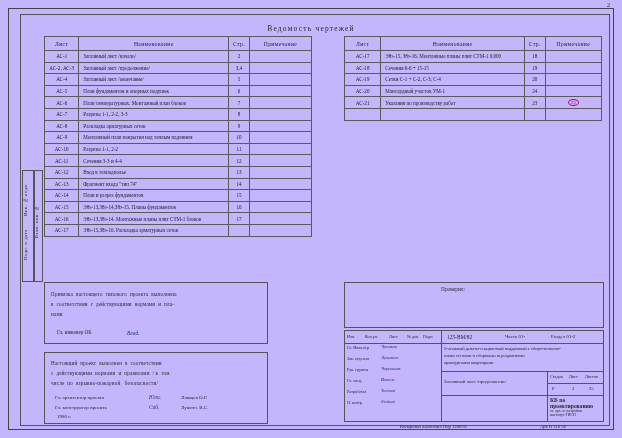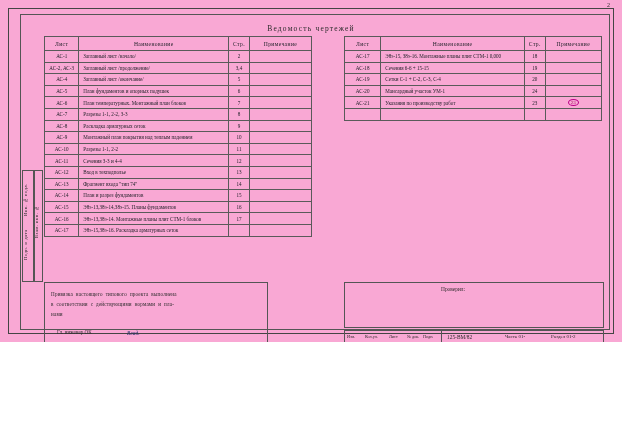--- a/index.html
+++ b/index.html
@@ -1,17 +1,17 @@
 <!DOCTYPE html>
 <html><head>
 <meta charset="utf-8">
 <style>
   html,body{margin:0;padding:0;background:#fff;}
   body{width:622px;height:438px;font-family:"Liberation Serif",serif;color:#2b2b2b;}
-  .sheet{position:relative;width:622px;height:342px;background:#f9a8d4;overflow:hidden;}
+  .sheet{position:relative;width:622px;height:438px;background:#c4b5fd;overflow:hidden;}
   .frame{position:absolute;left:8px;top:8px;right:8px;bottom:8px;border:1.3px solid #444;}
   .inner-frame{position:absolute;left:20px;top:14px;right:12px;bottom:12px;border:1px solid #555;}
   .ttl{position:absolute;text-align:center;letter-spacing:1.2px;font-size:7.5px;}
   table{border-collapse:collapse;}
   td,th{border:0.8px solid #5a5a5a;font-size:5.1px;padding:0;vertical-align:middle;color:#23232b;}
   .tbl-head td{font-size:5.6px;text-align:center;height:13px;letter-spacing:.4px;}
   .c{text-align:center;}
   .l{text-align:left;padding-left:4px;}
   .row td{height:10.6px;}
   .box{position:absolute;border:1px solid #555;}

